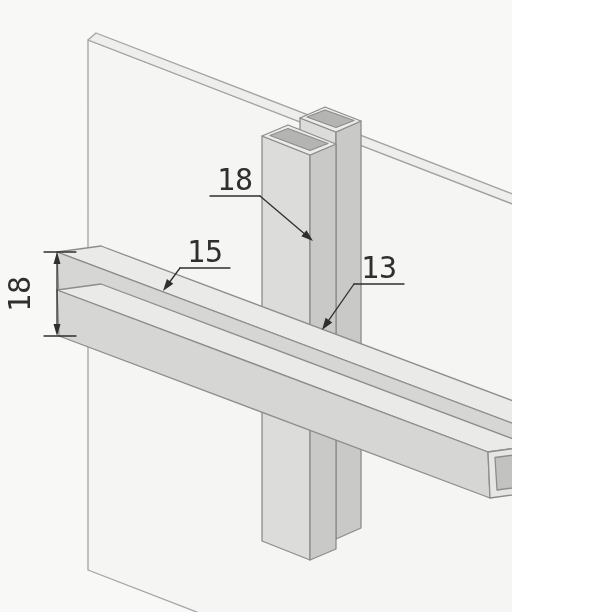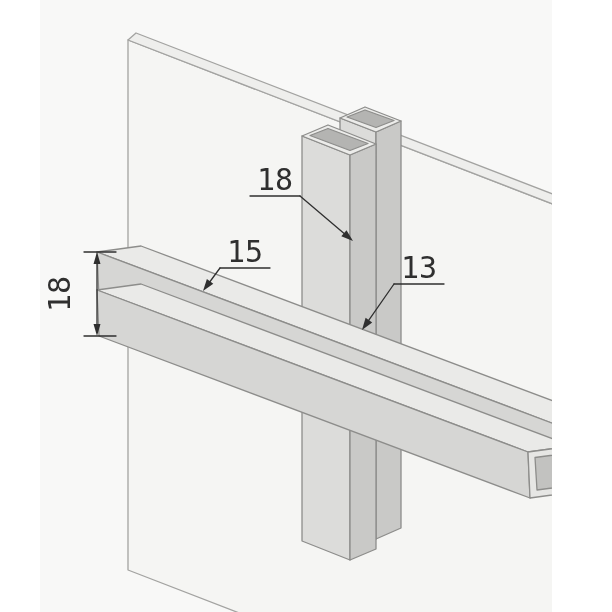--- a/index.html
+++ b/index.html
@@ -1,16 +1,16 @@
 <!DOCTYPE html>
 <html><head>
 <meta charset="utf-8">
 <style>
   html,body{margin:0;padding:0;background:#ffffff;}
-  .stage{width:512px;height:612px;position:relative;overflow:hidden;padding-left:40px;}
+  .stage{width:512px;height:612px;position:relative;overflow:hidden;}
   svg{display:block;}
   
   polygon, path, line{stroke:#8d8d8b;stroke-width:1.3;stroke-linejoin:round;stroke-linecap:round;}
   .p-face{fill:#f5f5f3;stroke:#a3a3a1;}
   .p-edge{fill:#eeeeec;stroke:#a3a3a1;}
   .t-top{fill:#ececea;}
   .ht-top{fill:#eaeae8;}
   .t-hole{fill:#b4b4b2;}
   .t-left{fill:#dcdcda;}
   .t-right{fill:#c9c9c7;}

